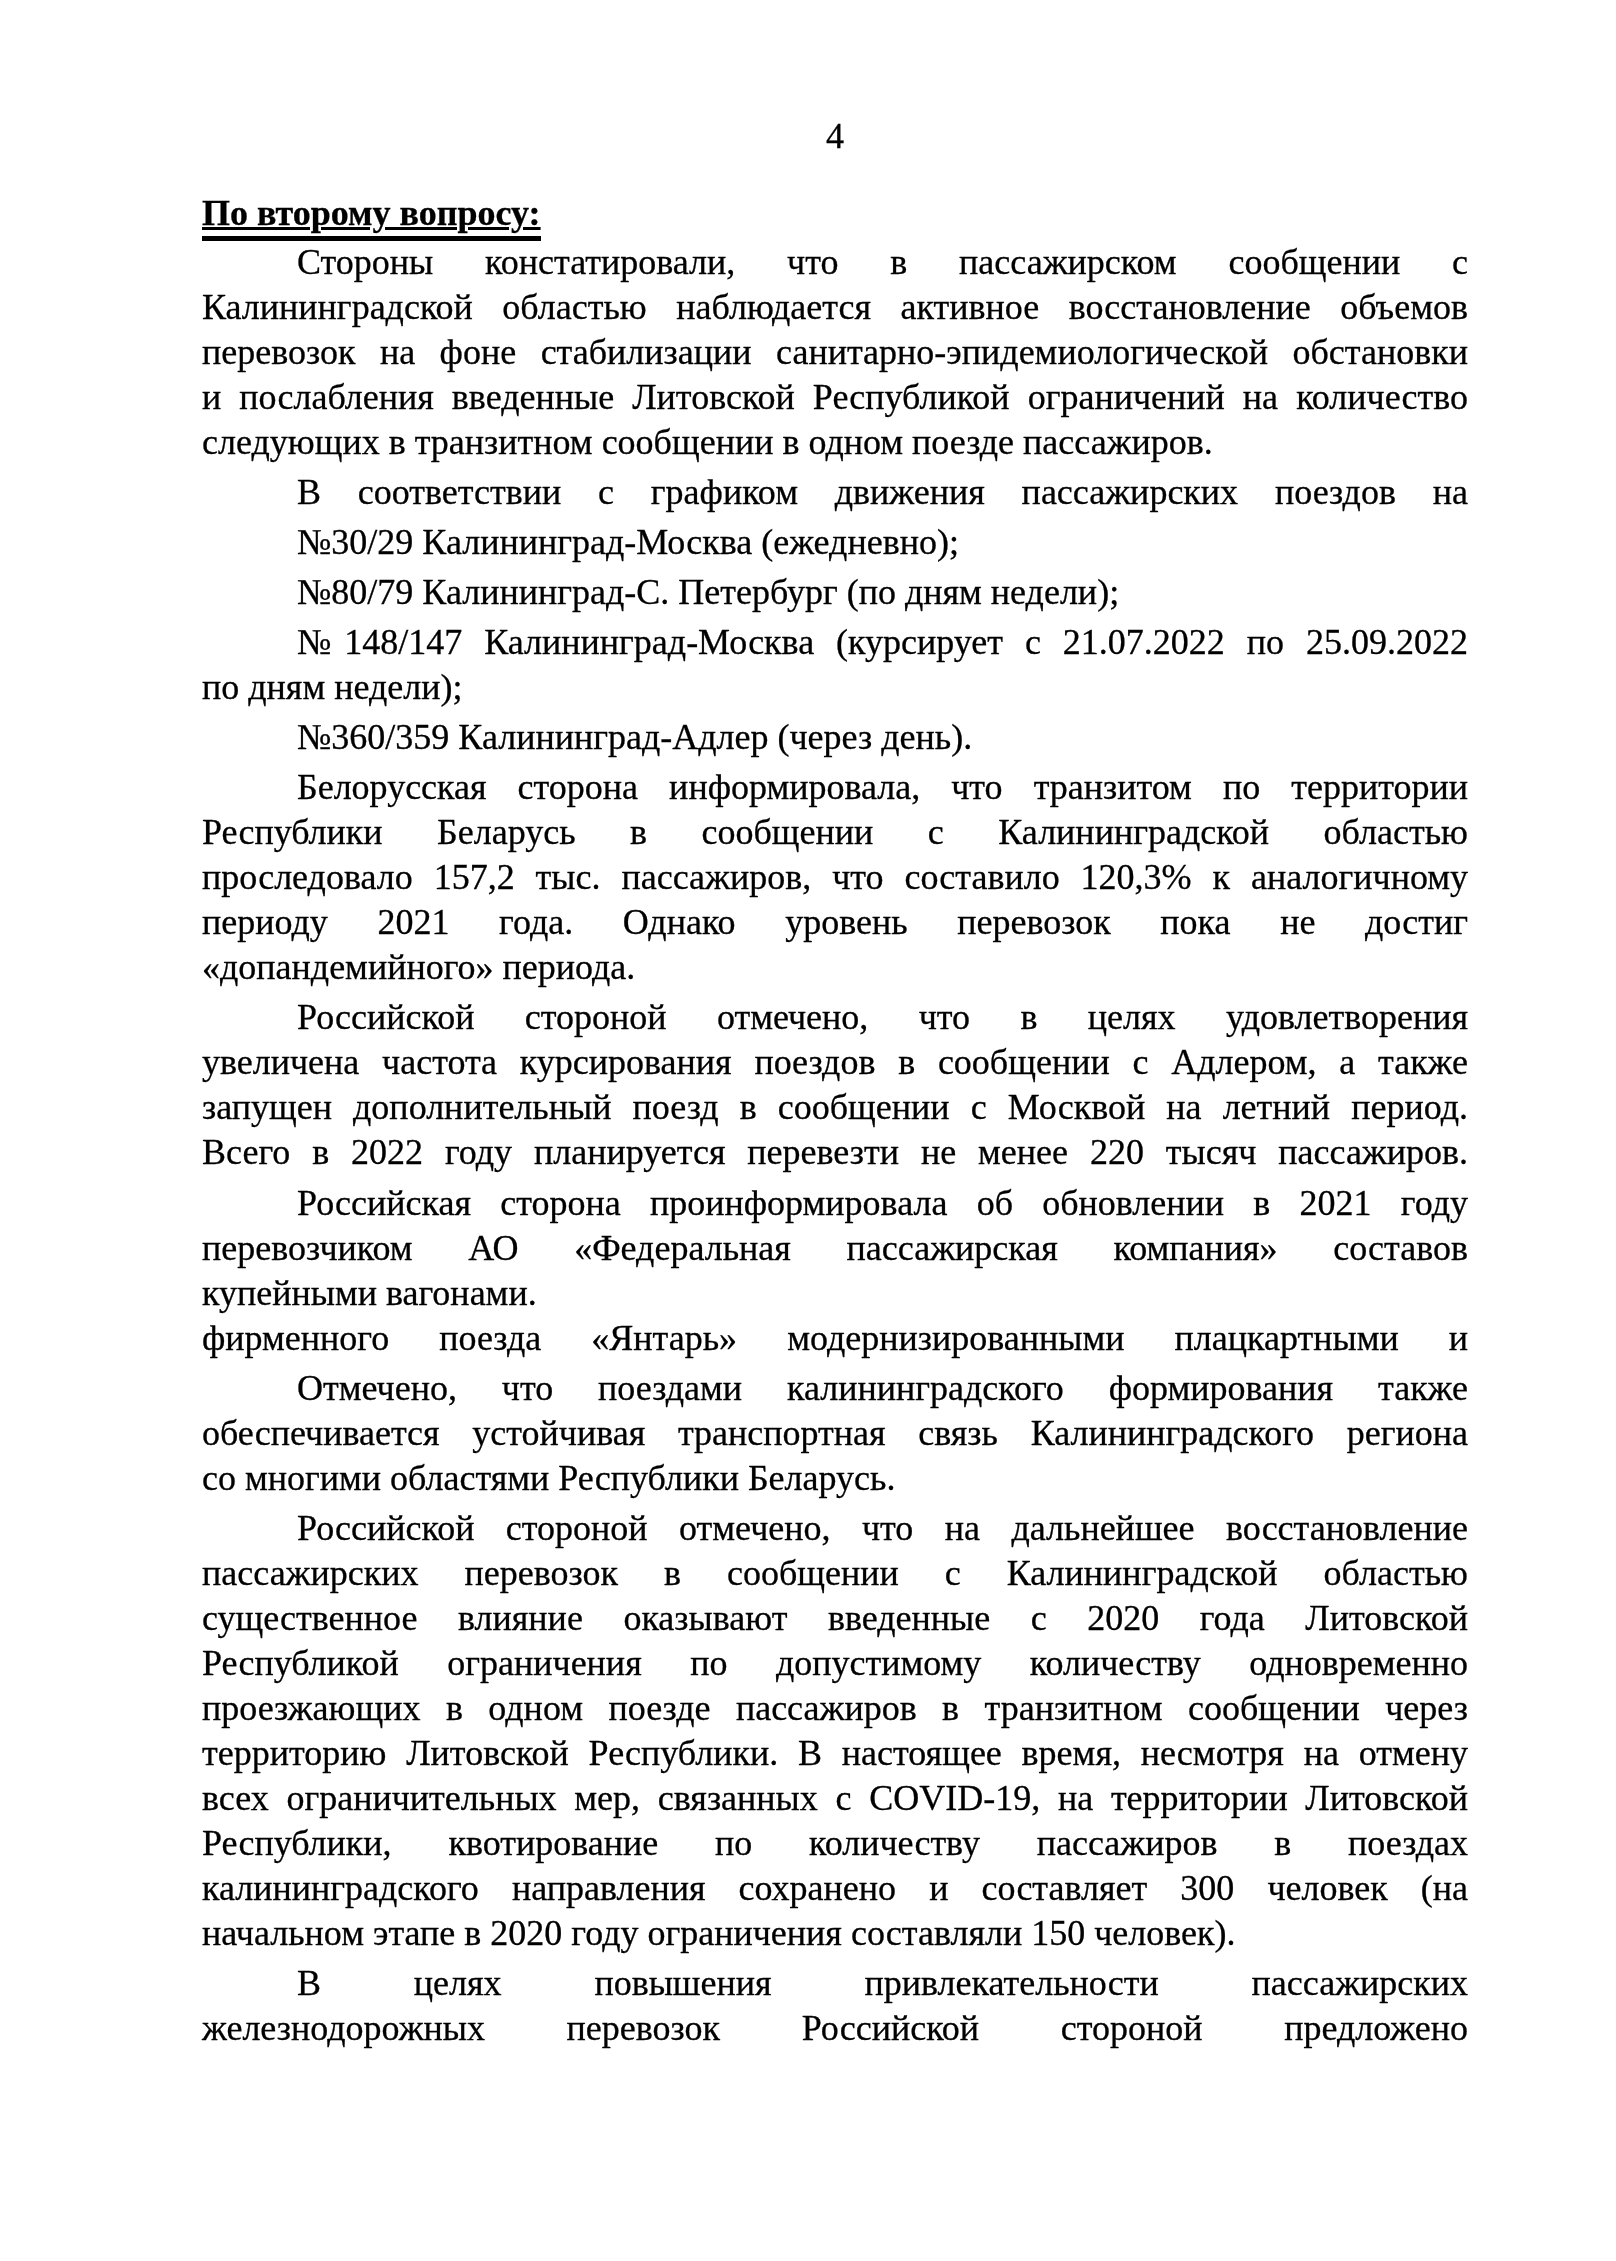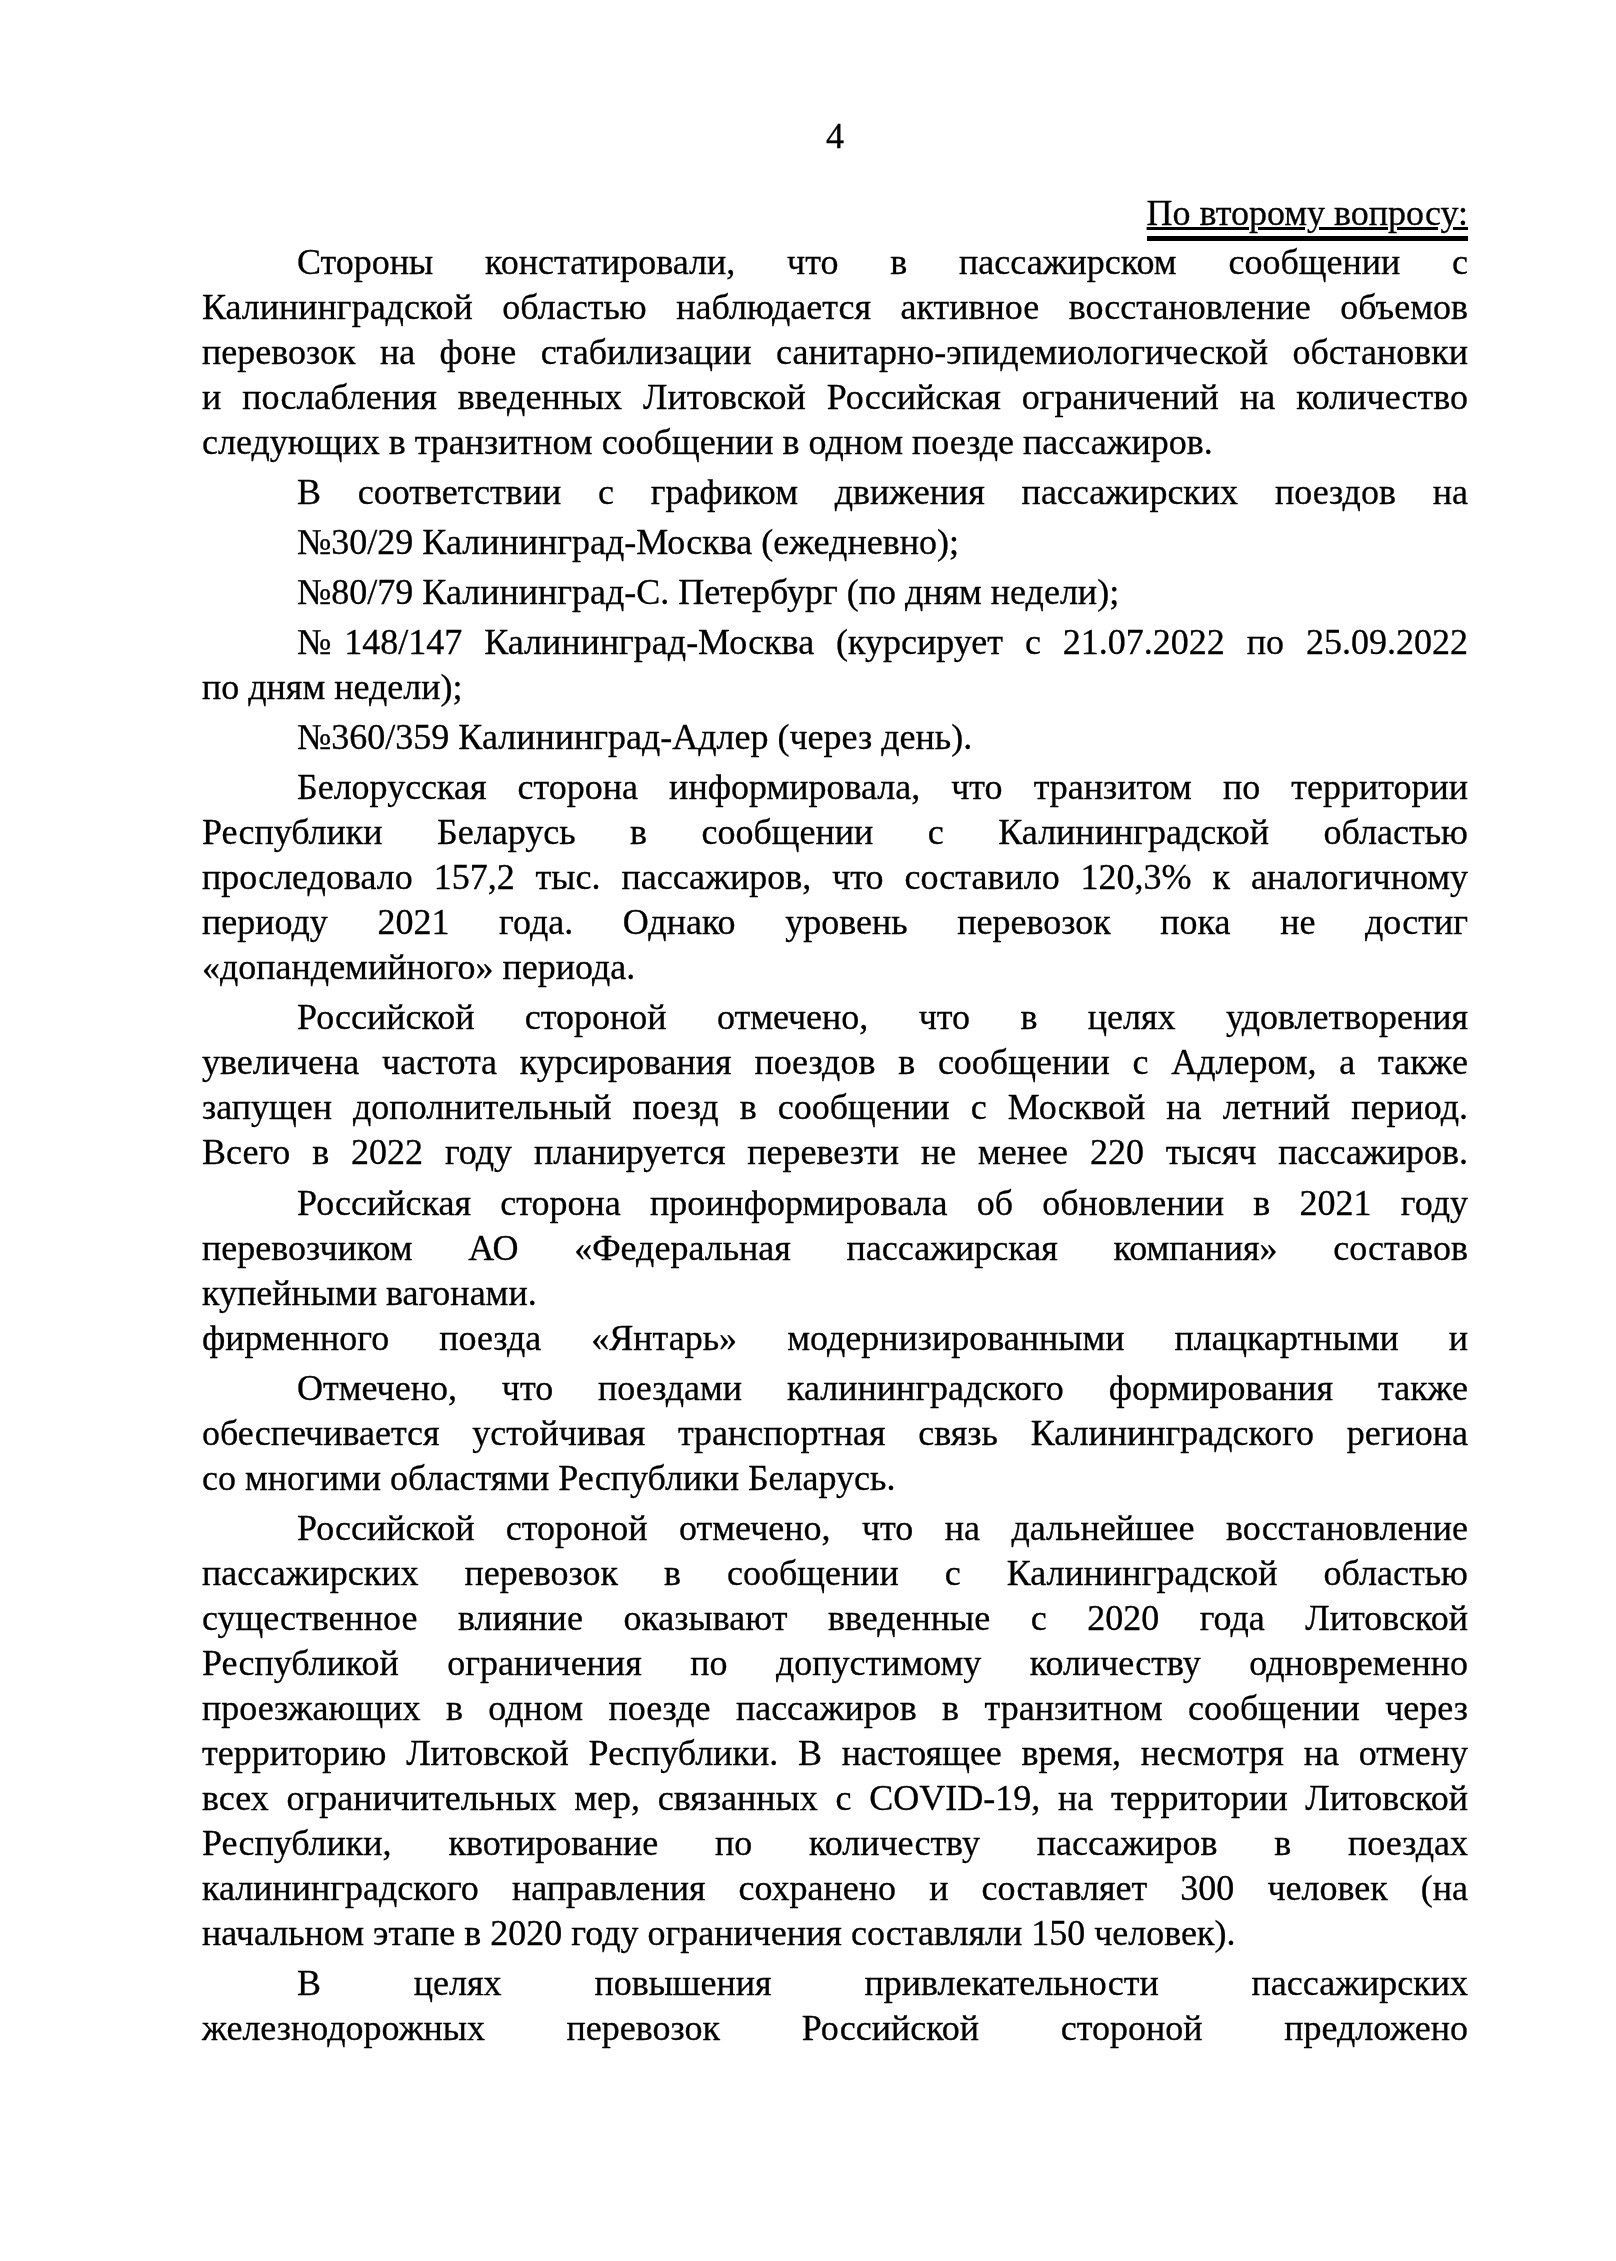--- a/index.html
+++ b/index.html
@@ -28,25 +28,24 @@
   .content {
     position: absolute;
     top: 191px;
     left: 202px;
     width: 1266px;
     font-size: 36px;
     line-height: 45px;
   }
 
   .heading {
-    font-weight: normal;
+    font-weight: bold;
     height: 45px;
     margin: 0 0 3.8px 0;
     white-space: nowrap;
-    text-align: right;
   }
   .heading .underlined {
     text-decoration: underline;
     text-decoration-thickness: 2.6px;
     border-bottom: 5.1px solid #000;
     padding-bottom: 2.6px;
   }
 
   .para { margin: 0 0 5.1px 0; }
 
@@ -66,21 +65,21 @@
 
   <div class="content">
     <div class="heading">
       <span class="underlined">По второму вопросу:</span>
     </div>
     <div>
         <div class="para">
           <div class="line just indent">Стороны констатировали, что в пассажирском сообщении с</div>
           <div class="line just">Калининградской областью наблюдается активное восстановление объемов</div>
           <div class="line just">перевозок на фоне стабилизации санитарно-эпидемиологической обстановки</div>
-          <div class="line just">и послабления введенных Литовской Российская ограничений на количество</div>
+          <div class="line just">и послабления введенные Литовской Республикой ограничений на количество</div>
           <div class="line">следующих в транзитном сообщении в одном поезде пассажиров.</div>
         </div>
         <div class="para">
           <div class="line just indent">В соответствии с графиком движения пассажирских поездов на</div>
         </div>
         <div class="para">
           <div class="line indent">№30/29 Калининград-Москва (ежедневно);</div>
         </div>
         <div class="para">
           <div class="line indent">№80/79 Калининград-С. Петербург (по дням недели);</div>

